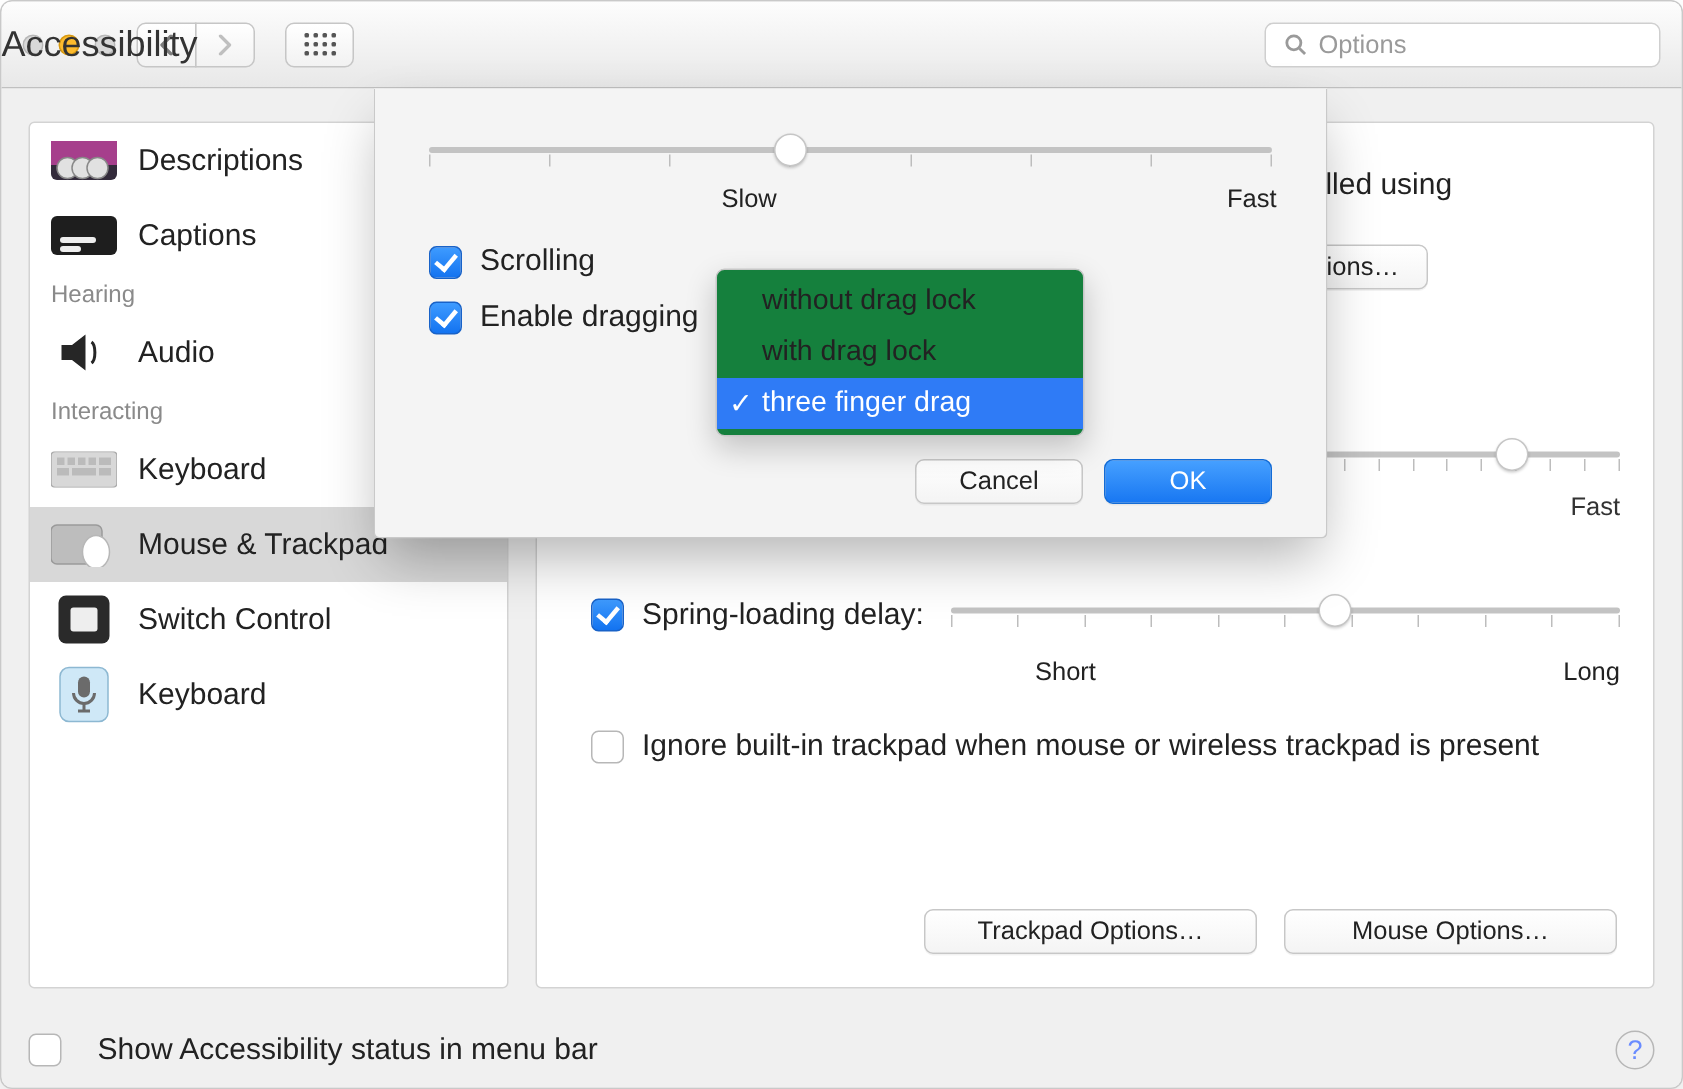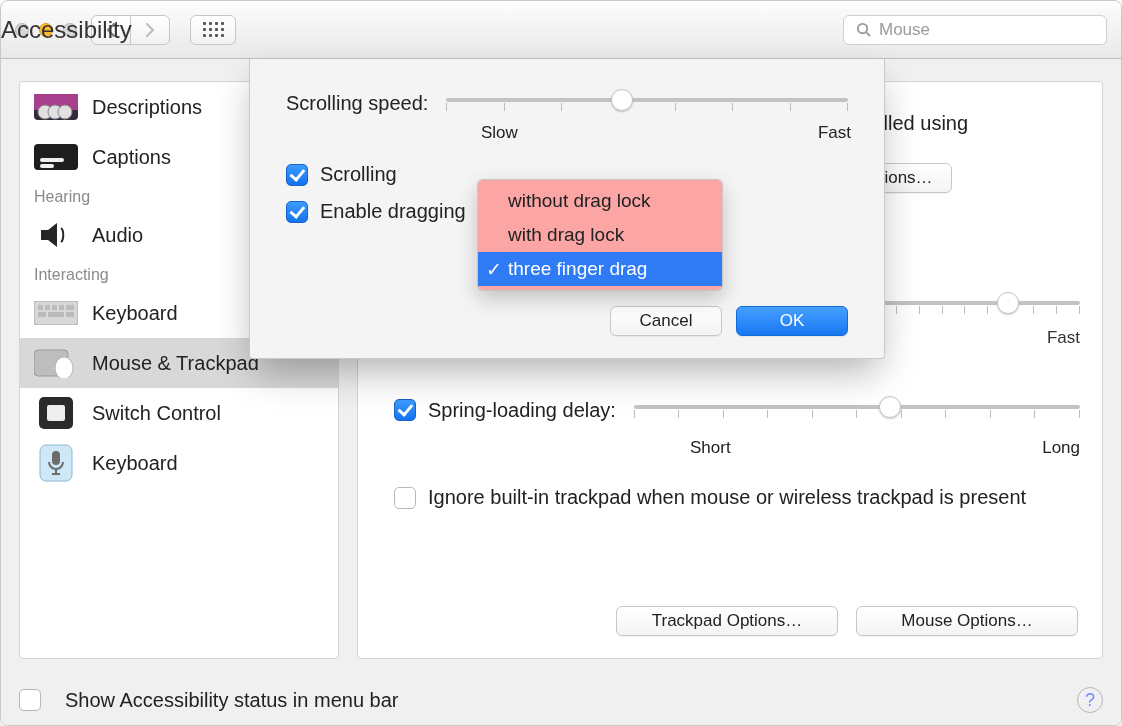--- a/index.html
+++ b/index.html
@@ -54,21 +54,21 @@
 
 .sheet{position:absolute;top:58px;left:248px;width:636px;height:300px;background:#f4f4f4;border:1px solid #c9c9c9;border-top:none;border-radius:0 0 4px 4px;box-shadow:0 18px 36px -6px rgba(0,0,0,.3);padding:30px 36px 22px}
 .sheet .sl-wrap{display:flex;align-items:center;gap:18px}
 .sheet .sl-wrap .label{font-size:20px}
 .sheet .slider{flex:1}
 .sheet .sl-ll{margin-left:195px;display:flex;justify-content:space-between;width:370px;font-size:17px;margin-top:6px}
 .sheet .chk-row{display:flex;align-items:center;margin-top:20px;font-size:20px}
 .sheet-actions{position:absolute;right:36px;bottom:22px;display:flex;gap:14px}
 .sheet-actions .osx-btn{width:112px;justify-content:center}
 
-.popup{position:absolute;top:58px;left:476px;width:246px;background:#fca5a5;border:1px solid #c7c7c7;border-radius:6px;box-shadow:0 8px 20px rgba(0,0,0,.2);padding:4px 0;z-index:50;margin-top:120px}
+.popup{position:absolute;top:58px;left:476px;width:246px;background:#15803d;border:1px solid #c7c7c7;border-radius:6px;box-shadow:0 8px 20px rgba(0,0,0,.2);padding:4px 0;z-index:50;margin-top:120px}
 .popup .opt{height:34px;display:flex;align-items:center;padding:0 12px 0 30px;font-size:19px;position:relative}
 .popup .opt.selected{background:#2f7bf6;color:#fff}
 .popup .opt.selected::before{content:"✓";position:absolute;left:8px}
 
 svg{display:block}
 </style>
 </head>
 <body>
 
 <div class="window">
@@ -106,21 +106,21 @@
           <span></span>
           <span></span>
         </div>
     </div>
     <div class="title">Accessibility</div>
     <div class="search">
       <svg viewBox="0 0 16 16">
           <circle cx="7" cy="7" r="5"></circle>
           <path d="m11 11 4 4"></path>
         </svg>
-      <span>Mouse</span>
+      <span>Options</span>
     </div>
   </div>
 
   <div class="body">
     <div class="panel">
 
       <div class="sidebar">
         <div class="sb-item">
           <span class="sb-icon">
             <svg width="44" height="30" viewBox="0 0 44 30">
@@ -281,21 +281,20 @@
 
     <div class="bottom">
       <div class="check"></div>
       <span style="margin-left:12px;font-size:20px">Show Accessibility status in menu bar</span>
       <div class="help">?</div>
     </div>
   </div>
 
   <div class="sheet">
     <div class="sl-wrap">
-      <span class="label">Scrolling speed:</span>
       <div class="slider">
         <div class="track"></div>
         <div class="ticks">
             <span></span>
             <span></span>
             <span></span>
             <span></span>
             <span></span>
             <span></span>
             <span></span>

